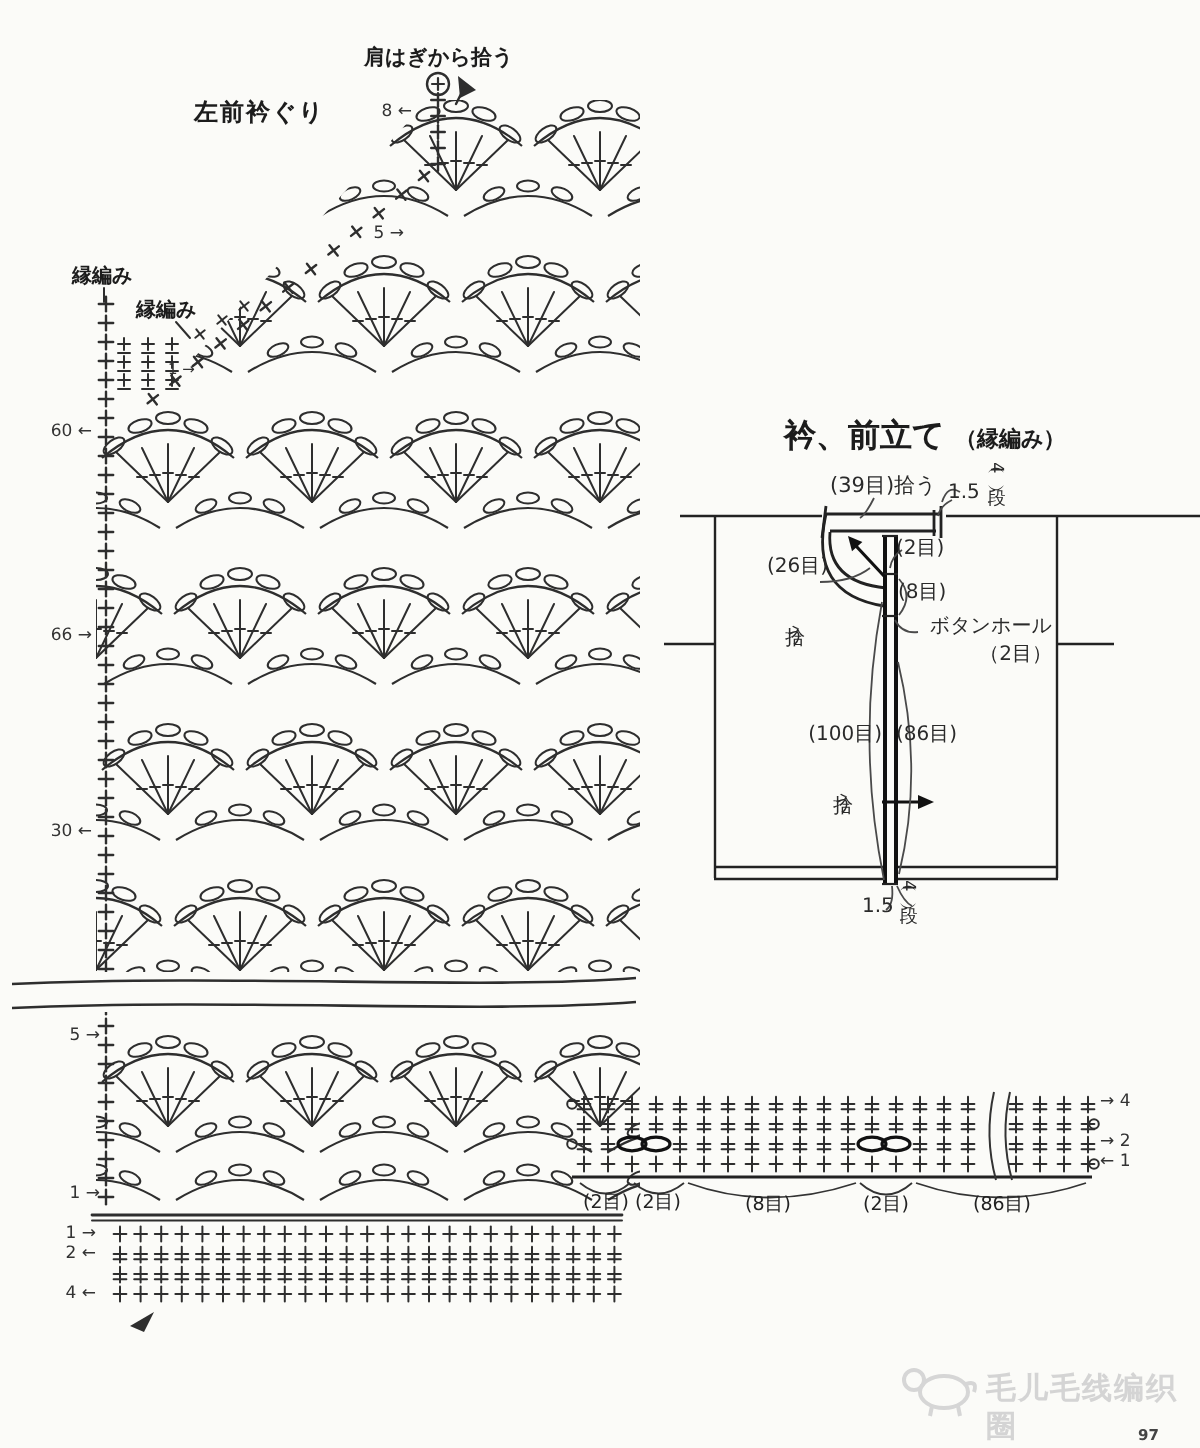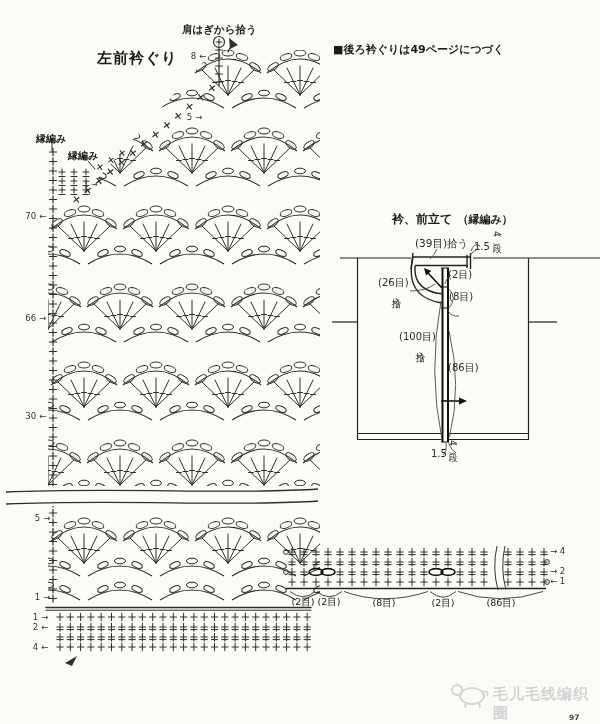--- a/index.html
+++ b/index.html
@@ -4,21 +4,21 @@
 <style>
   html,body{margin:0;padding:0;background:#e9e9e7;}
   .page{position:relative;width:600px;height:724px;background:#fbfbf8;overflow:hidden;
         font-family:"DejaVu Sans","Liberation Sans",sans-serif;color:#222;}
   svg{position:absolute;left:0;top:0;}
   .lbl{position:absolute;white-space:nowrap;line-height:1.15;}
   .b{font-weight:bold;color:#1c1c1c;}
   .mk{position:absolute;font-size:8.5px;color:#333;text-align:right;white-space:nowrap;}
   .sm{font-size:10px;color:#2a2a2a;}
   .vert{writing-mode:vertical-rl;text-orientation:mixed;}
-  .blk{position:absolute;text-align:left;color:#2a2a2a;}
+  .blk{position:absolute;text-align:right;color:#2a2a2a;}
   .blk .vert{display:block;margin:0 auto;}
   .center{transform:translateX(-50%);}
   .wm{position:absolute;color:#d4d4d4;font-weight:bold;letter-spacing:1px;}
 </style>
 </head>
 <body>
 
 <div class="page">
 
   <svg id="art" width="600" height="724" viewBox="0 0 600 724">
@@ -1652,52 +1652,55 @@
       </g>
 
     <g stroke="#d6d6d6" fill="none" stroke-width="2">
       <ellipse cx="472" cy="696" rx="12" ry="8"></ellipse>
       <circle cx="457" cy="690" r="5"></circle>
       <path d="M466,703 l-1,5 M479,703 l1,5 M483,692 q6,-2 4,4"></path>
     </g>
   </svg>
 
   <div class="lbl b" style="left:182px;top:23px;font-size:10.5px;">肩はぎから拾う</div>
-  <div class="lbl b" style="left:97px;top:50px;font-size:15px;letter-spacing:1px;">左前衿ぐり</div>
-  <div class="lbl b" style="left:333px;top:44px;font-size:11px;">■後ろ衿ぐりは49ページにつづく</div>
+  <div class="lbl b" style="left:97px;top:50px;font-size:12px;letter-spacing:1px;">左前衿ぐり</div>
 
   <div class="lbl b" style="left:36px;top:133px;font-size:10px;">縁編み</div>
   <div class="lbl b" style="left:68px;top:150px;font-size:10px;">縁編み</div>
 
   <div class="mk" style="left:176px;top:51px;width:30px;">8 ←</div>
   <div class="mk" style="left:172px;top:112px;width:30px;">5 →</div>
-  <div class="mk" style="left:6px;top:211px;width:40px;">70 ←</div>
+  <div class="mk" style="left:6px;top:211px;width:40px;">60 ←</div>
   <div class="mk" style="left:6px;top:313px;width:40px;">66 →</div>
   <div class="mk" style="left:6px;top:411px;width:40px;">30 ←</div>
   <div class="mk" style="left:10px;top:513px;width:40px;">5 →</div>
   <div class="mk" style="left:10px;top:592px;width:40px;">1 →</div>
   <div class="mk" style="left:8px;top:612px;width:40px;">1 →</div>
   <div class="mk" style="left:8px;top:622px;width:40px;">2 ←</div>
   <div class="mk" style="left:8px;top:642px;width:40px;">4 ←</div>
   <div class="mk" style="left:84px;top:180px;width:22px;font-size:7.5px;text-align:left;">1 →</div>
 
   <div class="lbl" style="left:392px;top:209px;">
-    <span class="b" style="font-size:12px;">衿、前立て</span>
+    <span class="b" style="font-size:16px;">衿、前立て</span>
     <span class="b" style="font-size:11px;font-family:Liberation Serif, serif;">（縁編み）</span>
   </div>
   <div class="lbl sm" style="left:415px;top:237px;font-size:10.5px;">(39目)拾う</div>
   <div class="lbl sm" style="left:474px;top:241px;">1.5</div>
   <div class="lbl vert" style="left:492px;top:231px;font-size:9px;color:#2a2a2a;height:42px;">（4段）</div>
   <div class="blk" style="left:378px;top:276px;width:36px;font-size:10px;">
     <span>(26目)</span>
     <span class="vert" style="height:26px;">拾う</span>
   </div>
   <div class="lbl sm" style="left:448px;top:269px;">(2目)</div>
   <div class="lbl sm" style="left:449px;top:291px;">(8目)</div>
-  <div class="blk" style="left:399px;top:330px;width:42px;font-size:10px;">
+  <div class="blk" style="left:456px;top:306px;width:70px;font-size:10px;">
+    <span>ボタンホール</span><br>
+    <span>（2目）</span>
+  </div>
+  <div class="blk" style="left:399px;top:360px;width:42px;font-size:10px;">
     <span>(100目)</span>
     <span class="vert" style="height:26px;">拾う</span>
   </div>
   <div class="lbl sm" style="left:448px;top:362px;">(86目)</div>
   <div class="lbl sm" style="left:431px;top:448px;">1.5</div>
   <div class="lbl vert" style="left:448px;top:440px;font-size:9px;color:#2a2a2a;height:42px;">（4段）</div>
 
   <div class="mk" style="left:550px;top:546px;text-align:left;">→ 4</div>
   <div class="mk" style="left:550px;top:566px;text-align:left;">→ 2</div>
   <div class="mk" style="left:550px;top:576px;text-align:left;">← 1</div>

